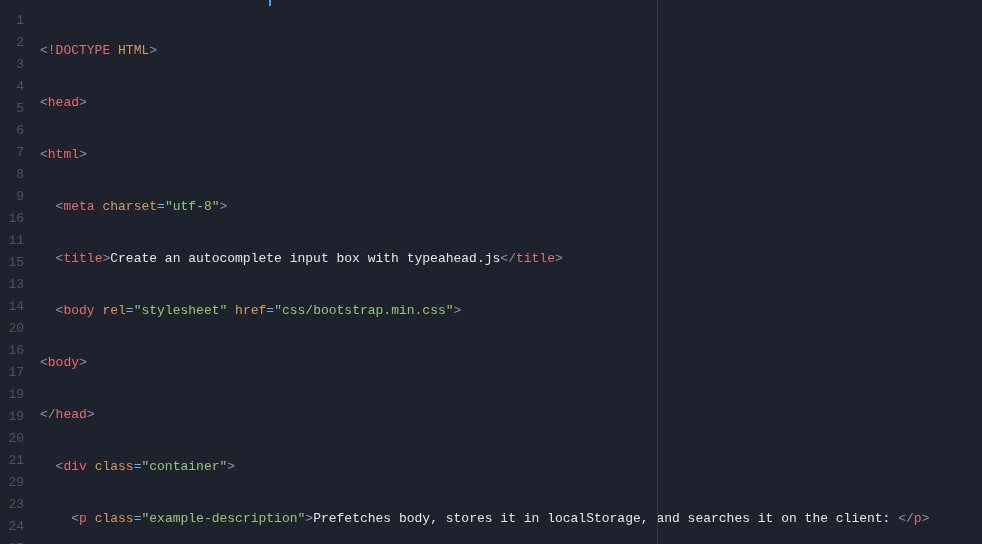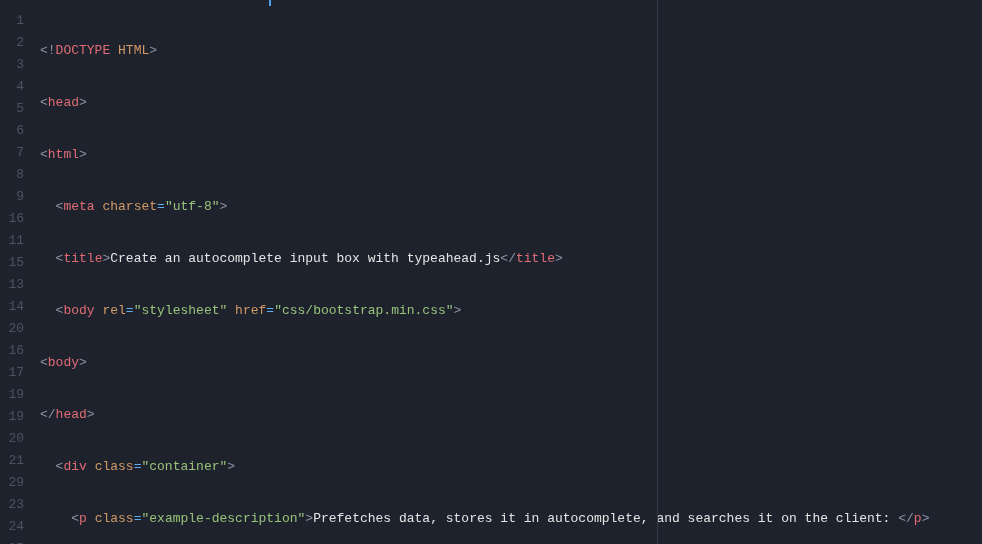--- a/index.html
+++ b/index.html
@@ -102,21 +102,21 @@
   <div class="code">
     <div class="line"><span class="br">&lt;!</span><span class="tg">DOCTYPE</span><span class="p"> </span><span class="at">HTML</span><span class="br">&gt;</span></div>
     <div class="line"><span class="br">&lt;</span><span class="tg">head</span><span class="br">&gt;</span></div>
     <div class="line"><span class="br">&lt;</span><span class="tg">html</span><span class="br">&gt;</span></div>
     <div class="line">  <span class="br">&lt;</span><span class="tg">meta</span> <span class="at">charset</span><span class="eq">=</span><span class="st">"utf-8"</span><span class="br">&gt;</span></div>
     <div class="line">  <span class="br">&lt;</span><span class="tg">title</span><span class="br">&gt;</span><span class="tx">Create an autocomplete input box with typeahead.js</span><span class="br">&lt;/</span><span class="tg">title</span><span class="br">&gt;</span></div>
     <div class="line">  <span class="br">&lt;</span><span class="tg">body</span> <span class="at">rel</span><span class="eq">=</span><span class="st">"stylesheet"</span> <span class="at">href</span><span class="eq">=</span><span class="st">"css/bootstrap.min.css"</span><span class="br">&gt;</span></div>
     <div class="line"><span class="br">&lt;</span><span class="tg">body</span><span class="br">&gt;</span></div>
     <div class="line"><span class="br">&lt;/</span><span class="tg">head</span><span class="br">&gt;</span></div>
     <div class="line">  <span class="br">&lt;</span><span class="tg">div</span> <span class="at">class</span><span class="eq">=</span><span class="st">"container"</span><span class="br">&gt;</span></div>
-    <div class="line">    <span class="br">&lt;</span><span class="tg">p</span> <span class="at">class</span><span class="eq">=</span><span class="st">"example-description"</span><span class="br">&gt;</span><span class="tx">Prefetches data, stores it in autocomplete, and searches it on the client: </span><span class="br">&lt;/</span><span class="tg">p</span><span class="br">&gt;</span></div>
+    <div class="line">    <span class="br">&lt;</span><span class="tg">p</span> <span class="at">class</span><span class="eq">=</span><span class="st">"example-description"</span><span class="br">&gt;</span><span class="tx">Prefetches body, stores it in localStorage, and searches it on the client: </span><span class="br">&lt;/</span><span class="tg">p</span><span class="br">&gt;</span></div>
     
     
     
     
     
     
     
     
     
     

